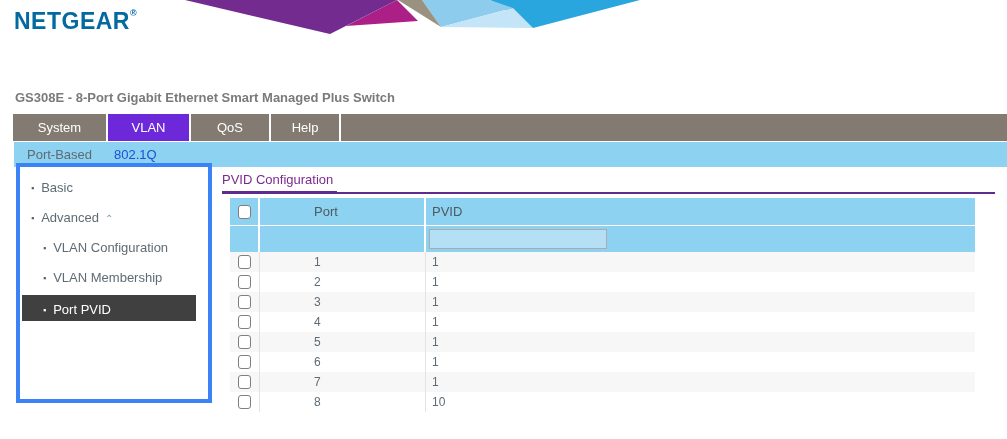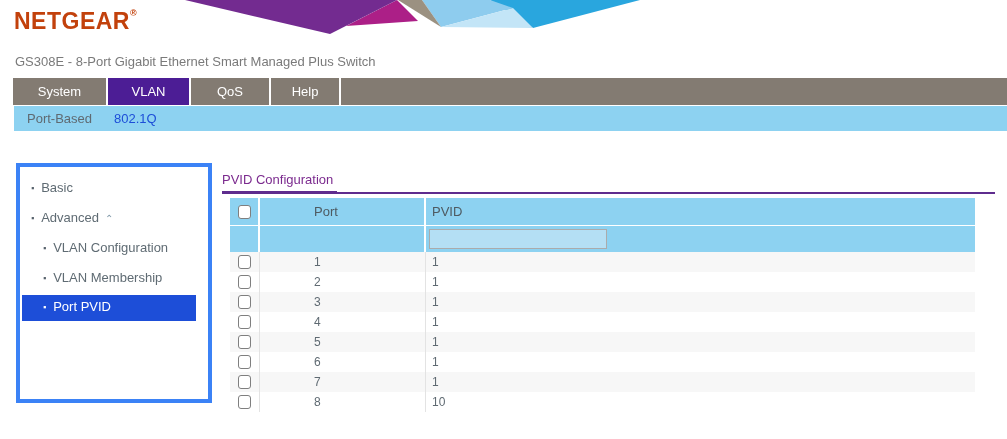--- a/index.html
+++ b/index.html
@@ -2,49 +2,49 @@
 <html><head>
 <meta charset="utf-8">
 <style>
   * { margin:0; padding:0; box-sizing:border-box; }
   html,body { width:1007px; height:439px; background:#fff; overflow:hidden;
               font-family:"Liberation Sans","DejaVu Sans",sans-serif; }
 
   
   .header { position:relative; height:48px; background:#fff; }
   .logo { position:absolute; left:14px; top:8px; font-size:23px; font-weight:bold;
-          color:#c2410c; letter-spacing:0.5px; }
+          color:#0369a1; letter-spacing:0.5px; }
   .logo sup { font-size:9px; vertical-align:top; line-height:10px; }
   .banner { position:absolute; left:160px; top:0; }
 
-  .product-title { padding:6px 0 0 15px; font-size:13px; font-weight:normal; color:#7A7A7A; height:30px; }
+  .product-title { padding:6px 0 0 15px; font-size:13px; font-weight:bold; color:#7A7A7A; height:30px;margin-top:36px; }
 
   
   .nav { margin-left:13px; height:27px; background:#837B72; display:flex; }
   .nav-tab { width:95px; height:27px; line-height:27px; text-align:center; color:#fff;
              font-size:13px; border-right:2px solid #fff; cursor:pointer; background:#837B72; }
   .nav-tab.t1 { width:83px; } .nav-tab.t2 { width:80px; } .nav-tab.t3 { width:70px; }
-  .nav-tab.active { background:#4c1d95; }
+  .nav-tab.active { background:#6d28d9; }
 
   
   .subnav { margin-left:14px; height:25px; background:#8DD2F1; display:flex; align-items:center;
             font-size:13px; margin-top:1px; }
   .subnav-item { margin-left:13px; color:#5F6A72; cursor:pointer; }
   .subnav-item.active { margin-left:22px; color:#1d4ed8; }
 
   
   .sidebar { position:absolute; left:16px; top:163px; width:196px; height:240px;
              background:#fff; border:4px solid #3b82f6; }
   .side-list { list-style:none; padding-top:6px; }
   .side-item { height:30px; line-height:30px; font-size:13px; color:#5F6B73;
                padding-left:11px; cursor:pointer; white-space:nowrap; }
   .side-item.sub { padding-left:23px; }
   .side-item .bullet { color:#55606A; font-size:9px; margin-right:7px; vertical-align:1px; }
   .side-item .caret { color:#7F98A8; font-size:10px; margin-left:6px; }
-  .side-item.selected { background:#1d4ed8; color:#fff; height:26px; line-height:24px;
+  .side-item.selected { background:#404040; color:#fff; height:26px; line-height:30px;
                         margin:2px 12px 2px 2px; padding-left:21px; }
   .side-item.selected .bullet { color:#fff; }
 
   
   .main { position:absolute; left:222px; top:170px; right:12px; }
   .heading-row { border-bottom:2px solid #5E2C8E; }
   .heading { display:inline-block; color:#7B2A8E; font-size:13px; padding:0 4px 4px 0;
              border-bottom:3px solid #5E2C8E; margin-bottom:-2px; }
 
   .table { width:745px; margin:4px 0 0 8px; font-size:13px; color:#5F6A72; }

